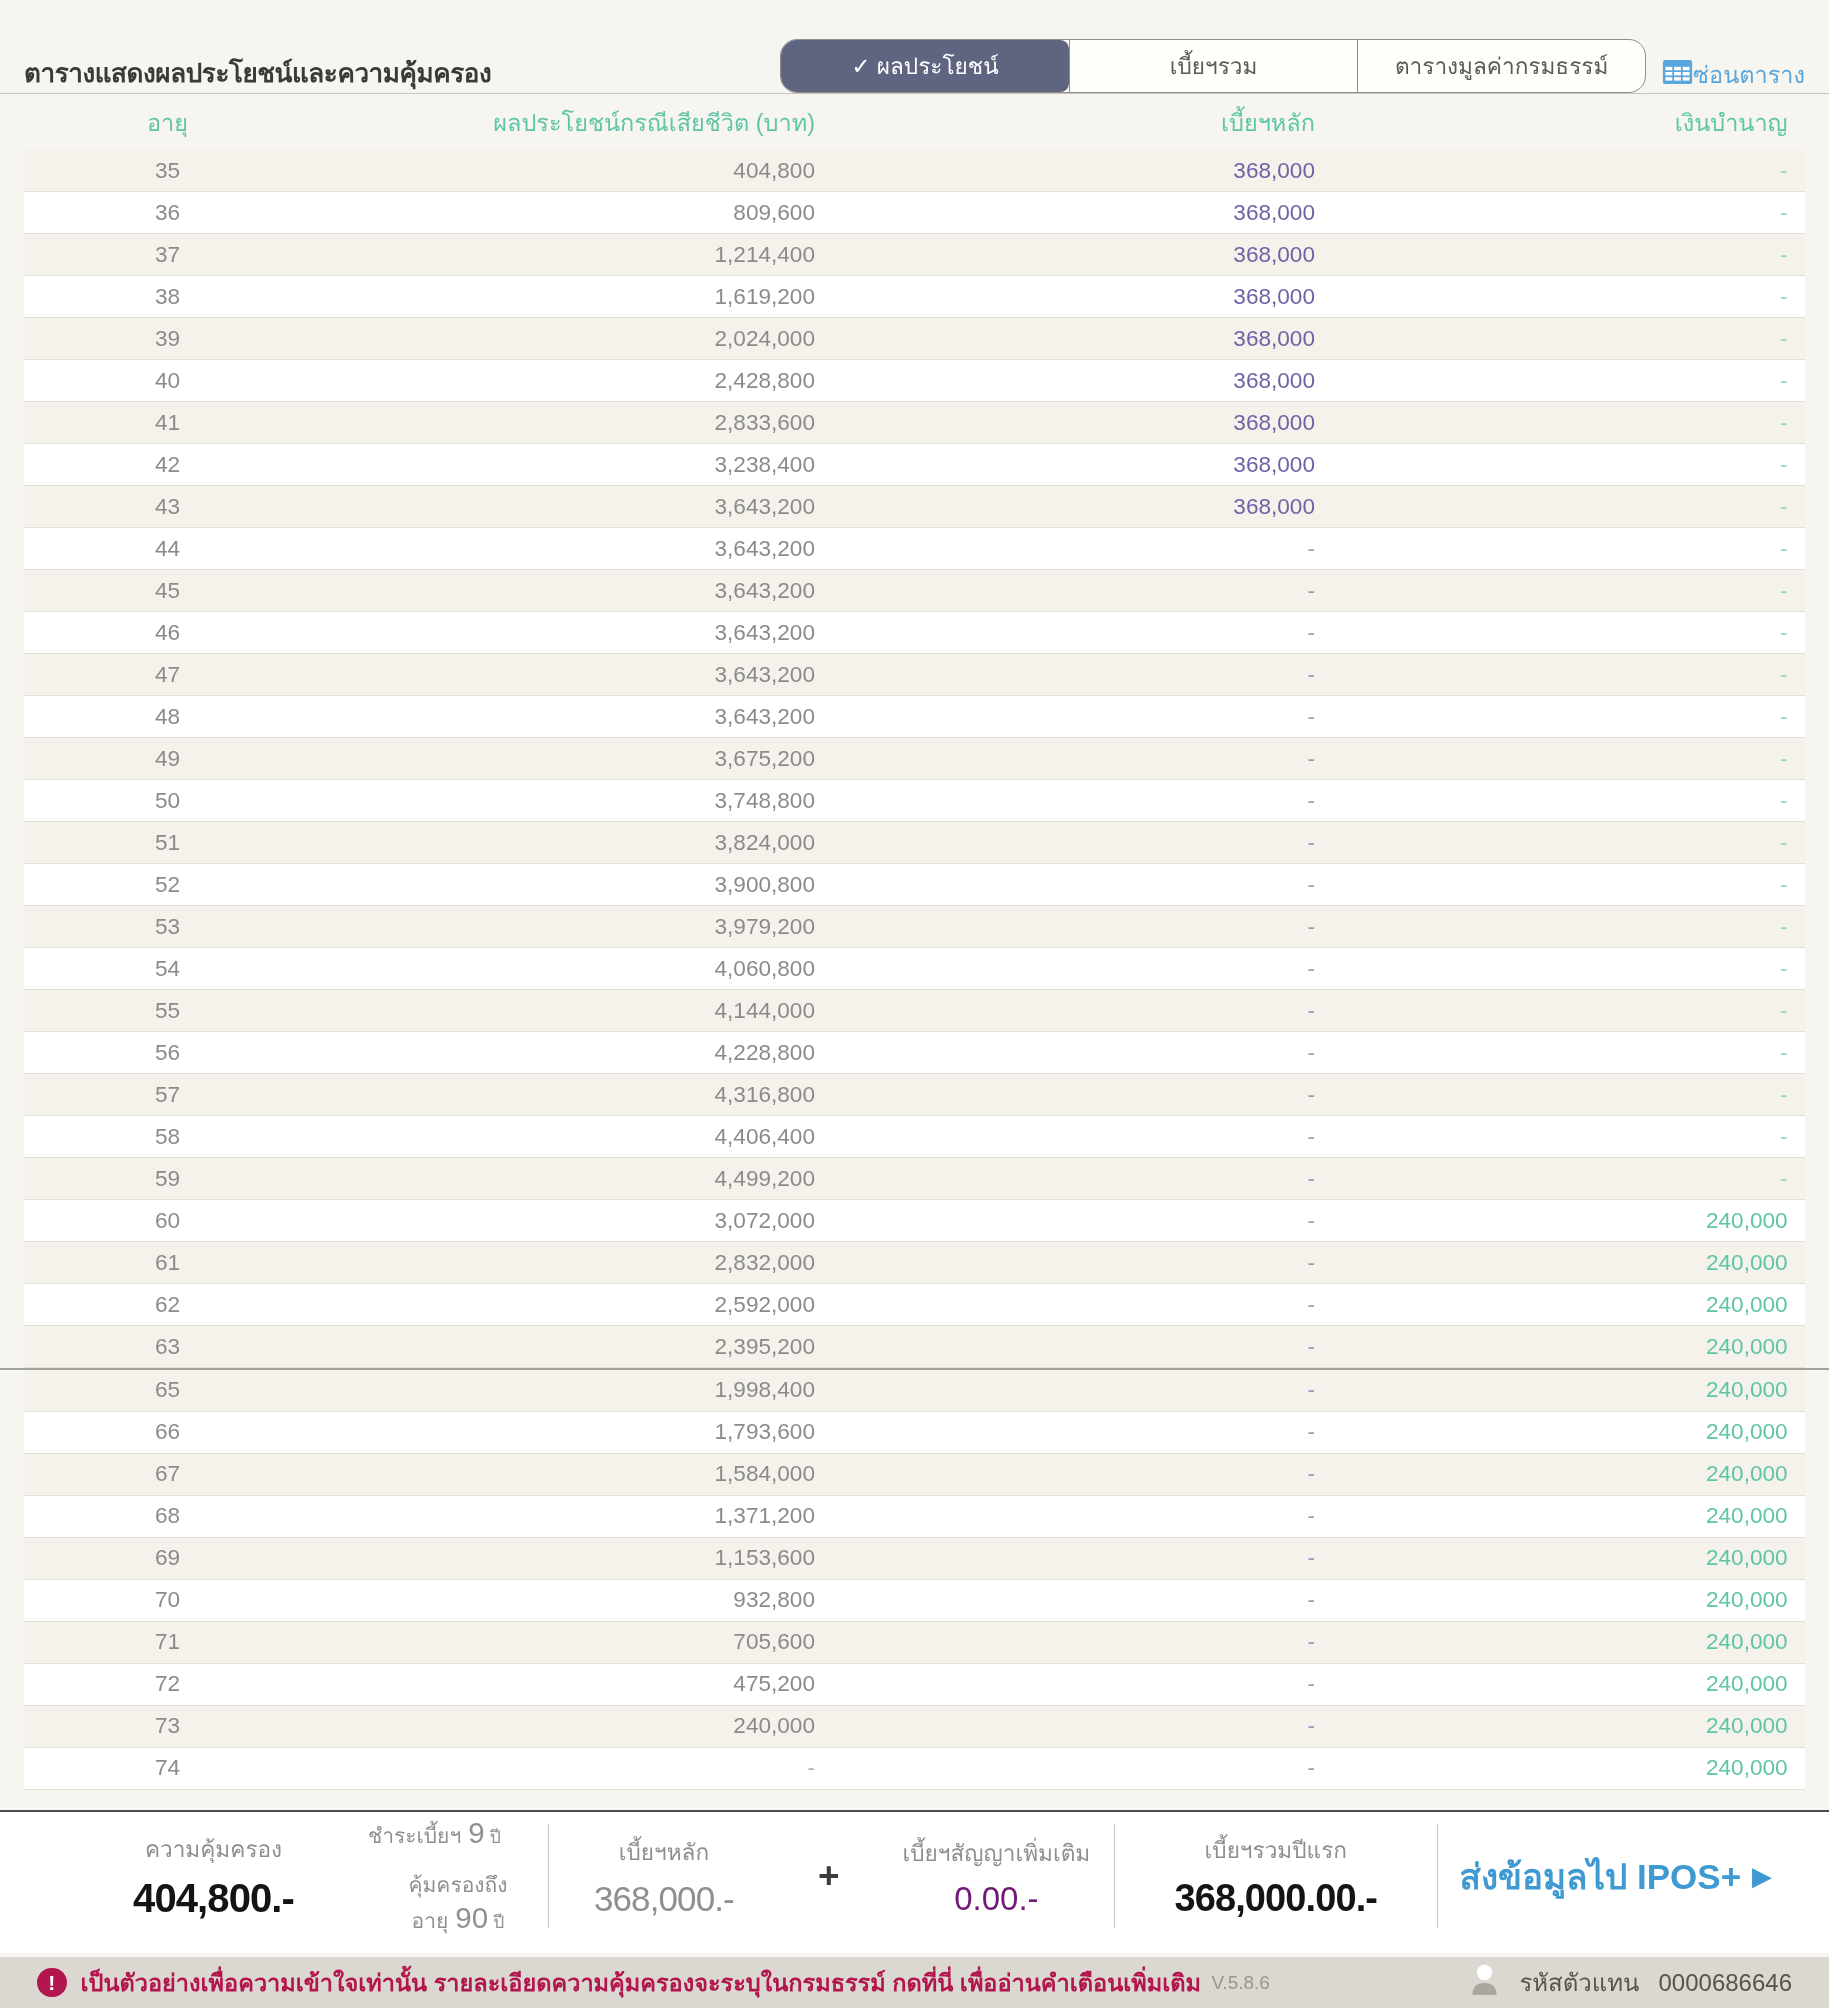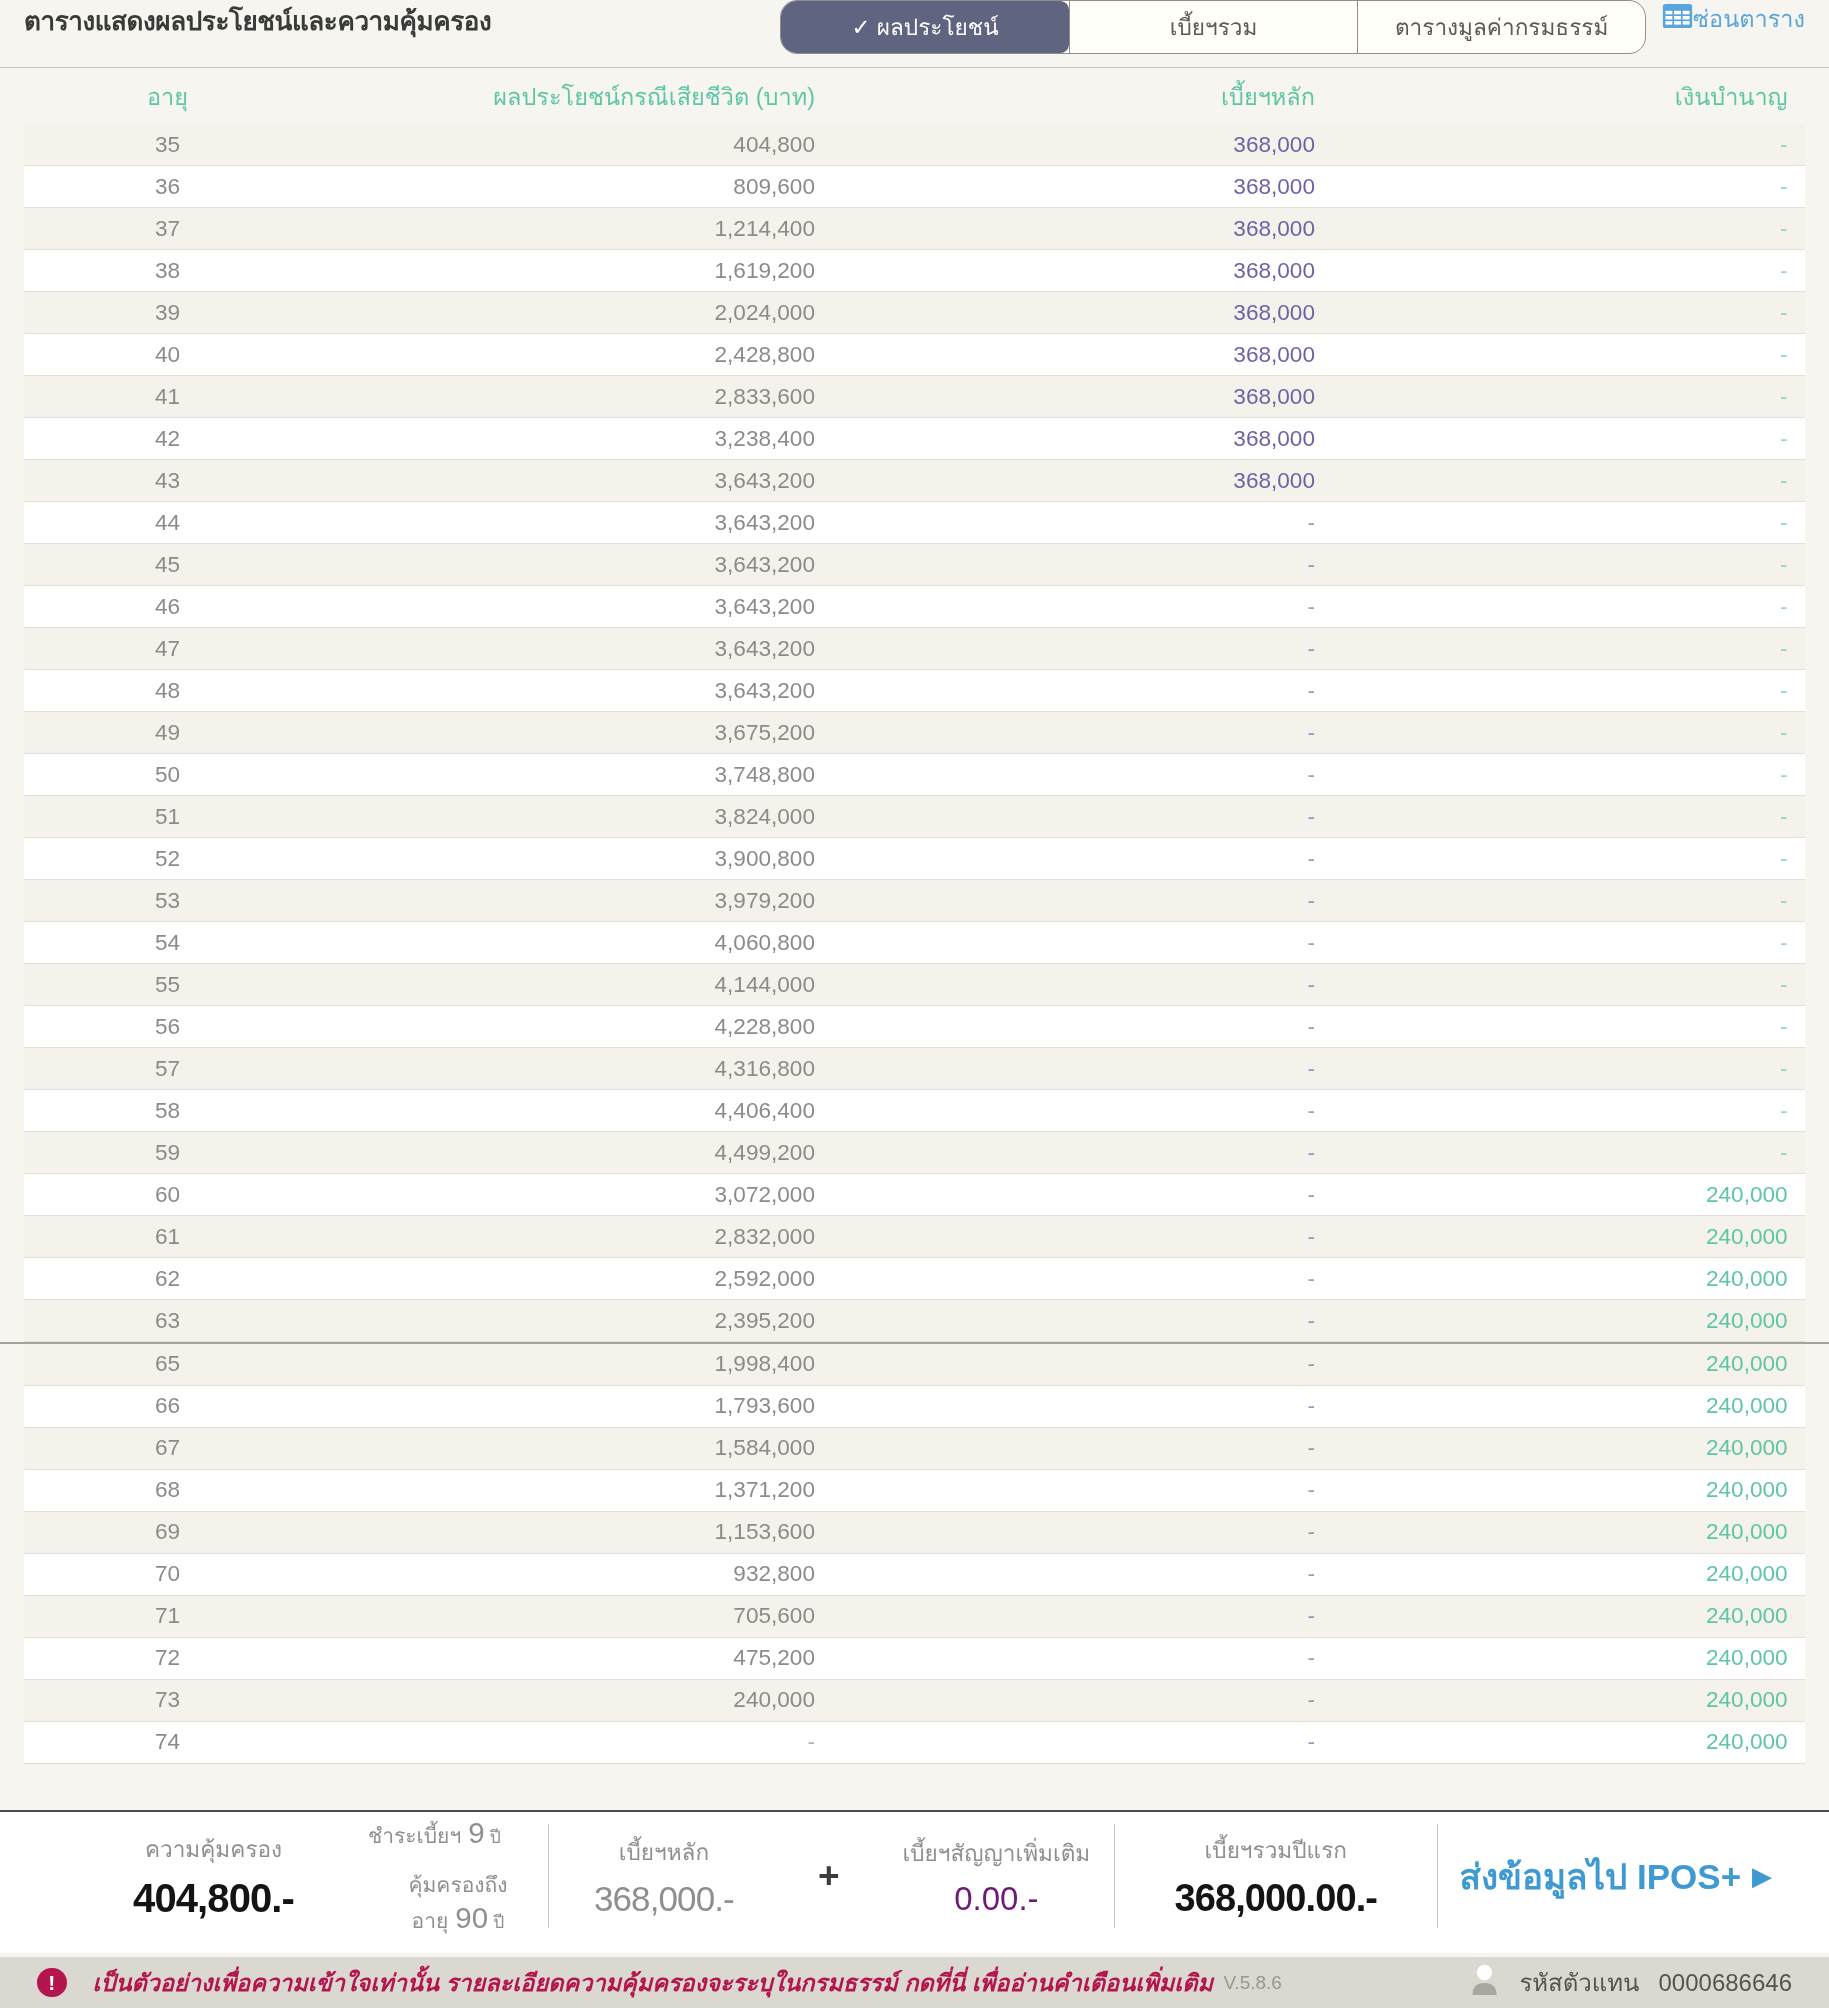--- a/index.html
+++ b/index.html
@@ -1,21 +1,21 @@
 <!DOCTYPE html>
 <html style="font-size:14px"><head>
 <meta charset="utf-8">
 <style>
   * { margin:0; padding:0; box-sizing:border-box; }
   html,body { width:1829px; }
   body { font-family:"Liberation Sans","DejaVu Sans",sans-serif; background:#f7f5ef; }
   .app { width:1829px; height:2008px; display:flex; flex-direction:column; background:#f7f5ef; overflow:hidden; }
 
   
-  .topbar { height:68px; flex:none; display:flex; align-items:flex-start; padding:0 24px; border-bottom:1.7px solid #c6c4bc; background:#f7f5ef; }
+  .topbar { height:94px; flex:none; display:flex; align-items:flex-end; padding:0 24px; border-bottom:1.7px solid #c6c4bc; background:#f7f5ef; }
   .title { font-size:26px; font-weight:bold; color:#3a3a38; letter-spacing:-0.4px; }
   .tabs { margin-left:auto; display:flex; height:54px; border:0.9px solid #8f8f89; border-radius:17px; background:#fffef9; overflow:hidden; }
   .tab { width:288px; display:flex; align-items:center; justify-content:center; font-size:22.6px; color:#5a5a56; border-left:0.9px solid #8f8f89; cursor:pointer; }
   .tab:first-child { border-left:none; }
   .tab.selected { background:#5f6480; color:#ffffff; border-radius:8.7px; }
   .hide-link { display:flex; align-items:center; gap:0; margin-left:16px; color:#58a6dd; font-size:23.5px; cursor:pointer; }
 
   
   .thead { height:56px; flex:none; display:flex; align-items:center; margin:0 24px; color:#5fc5a7; font-size:23.5px; }
   .rows { flex:none; margin:0 24px; position:relative; }
@@ -51,21 +51,21 @@
   .rider-val { font-size:33px; color:#701a75; }
   .blk.firstyear { width:322px; align-items:center; text-align:center; }
   .firstyear-val { font-size:38px; font-weight:bold; color:#141414; letter-spacing:-0.9px; }
   .send-btn { flex:1; display:flex; align-items:center; justify-content:center; gap:11px; color:#3f9ad2; font-size:35px; font-weight:bold; cursor:pointer; }
   .send-arrow { font-size:26px; }
 
   
   .botgap { height:4.3px; background:#f7f5ef; flex:none; }
   .bottombar { flex:none; height:51px; background:#dad8d0; display:flex; align-items:center; padding:0 37px; }
   .warn-icon { width:29.5px; height:29.5px; border-radius:50%; background:#b3164e; color:#ffffff; font-size:21px; font-weight:bold; display:flex; align-items:center; justify-content:center; flex:none; }
-  .warn-text { color:#b3164e; font-size:23.5px; font-weight:bold; margin-left:26px; white-space:nowrap;font-style:italic; }
+  .warn-text { color:#b3164e; font-size:23.5px; font-weight:bold; margin-left:14px; white-space:nowrap; }
   .warn-link { color:#b3164e; cursor:pointer; }
   .version { color:#98968e; font-size:19px; margin-left:10.4px; }
   .agent { margin-left:auto; display:flex; align-items:center; gap:19px; color:#55554f; font-size:24px; }
 </style>
 </head>
 <body>
 
 <div class="app">
 
   <div class="topbar">

